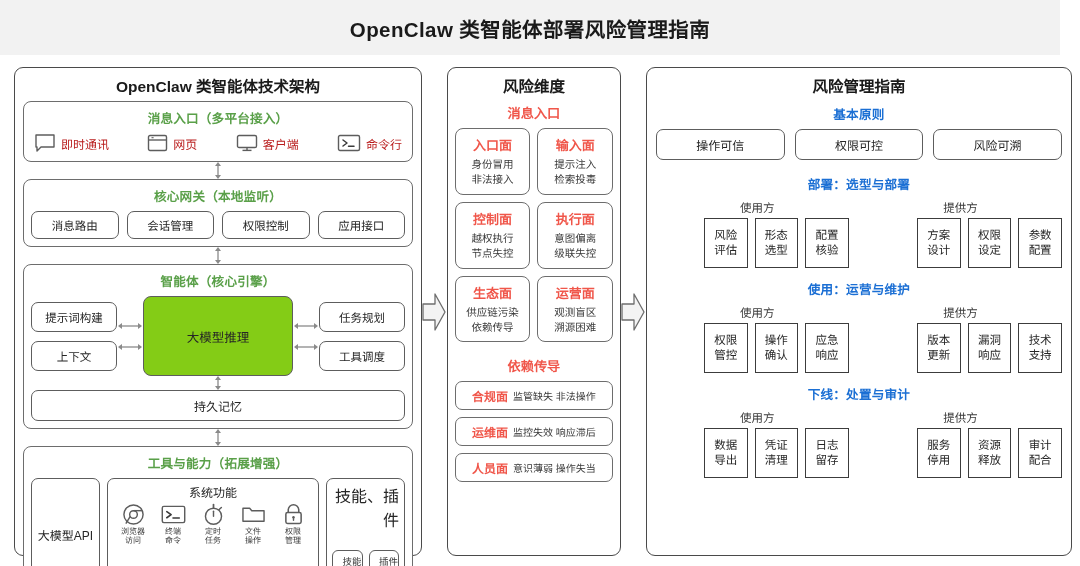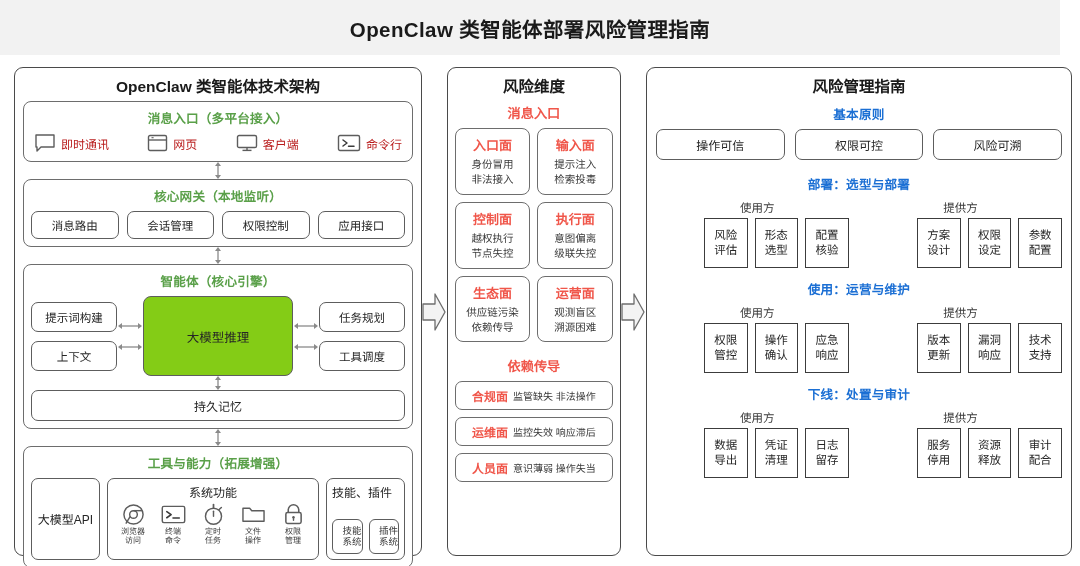--- a/index.html
+++ b/index.html
@@ -102,21 +102,21 @@
     box-sizing:border-box;
   }
   .tool-sys-h{text-align:center;font-size:12px;margin-bottom:3px;color:#262626;}
   .sysicons{display:flex;justify-content:space-around;align-items:flex-start;}
   .sysicon{display:flex;flex-direction:column;align-items:center;width:40px;}
   .sysicon .cap{font-size:8px;line-height:1.12;text-align:center;margin-top:2px;color:#3a3a3a;}
   .tool-plug{
     width:92px;border:1.1px solid #5d5d5d;border-radius:7px;padding:4px 5px 5px 5px;
     box-sizing:border-box;
   }
-  .tool-plug-h{text-align:left;font-size:12px;margin-bottom:3px;color:#262626;}
+  .tool-plug-h{text-align:right;font-size:16px;margin-bottom:3px;color:#262626;}
   .plug-row{display:flex;gap:6px;}
   .plug-box{
     flex:1;border:1.1px solid #5d5d5d;border-radius:6px;
     font-size:9.5px;line-height:1.2;text-align:right;padding:5px 0;color:#3a3a3a;margin-top:16px;
   }
 
   
   .risk-h{
     text-align:center;font-weight:bold;font-size:13.2px;color:#f0564a;margin:2px 0 6px 0;
   }

